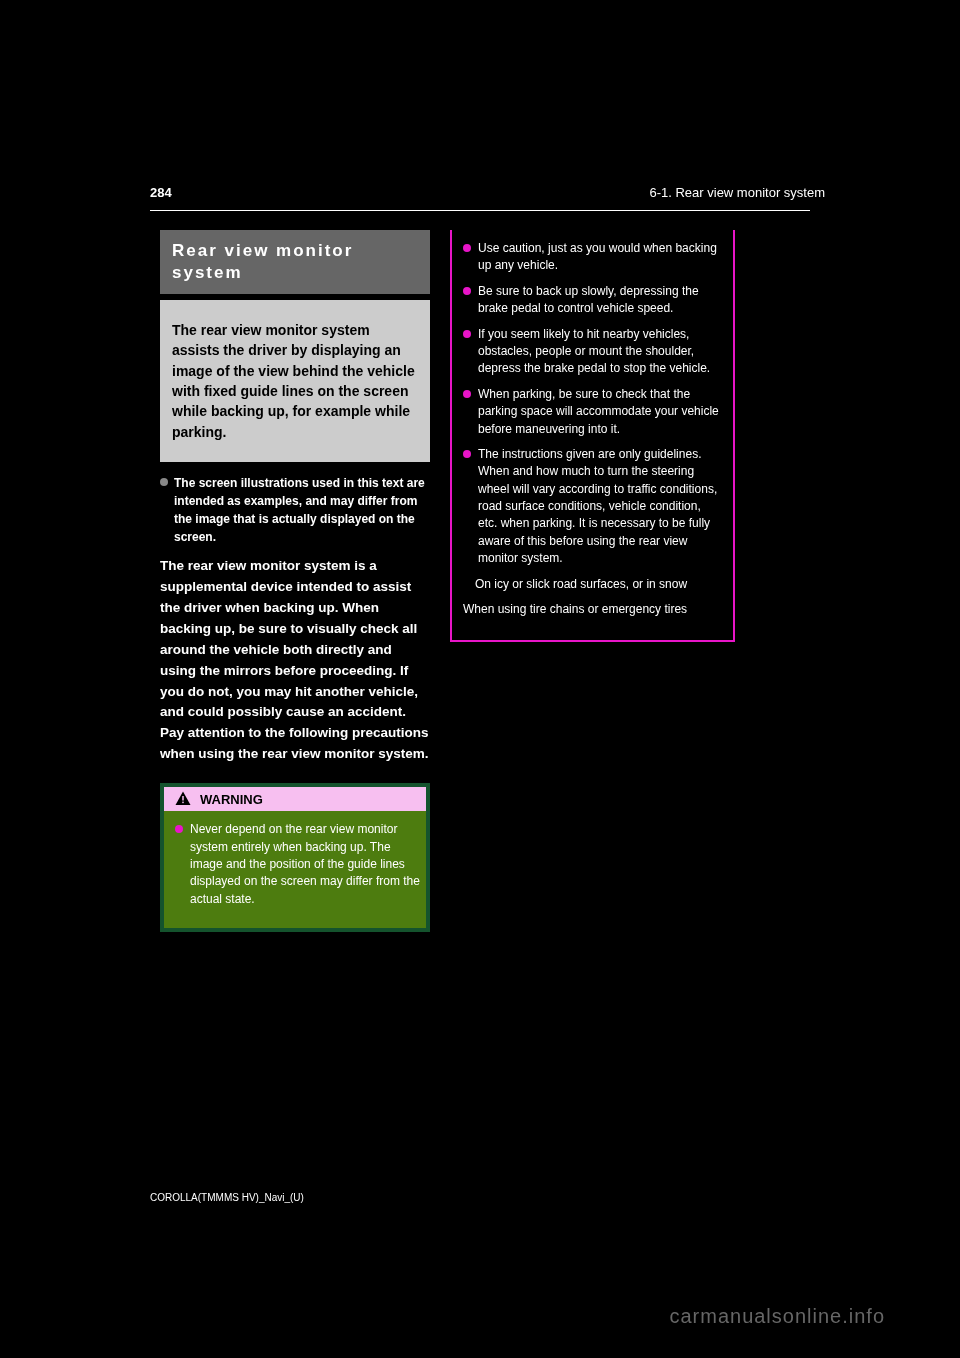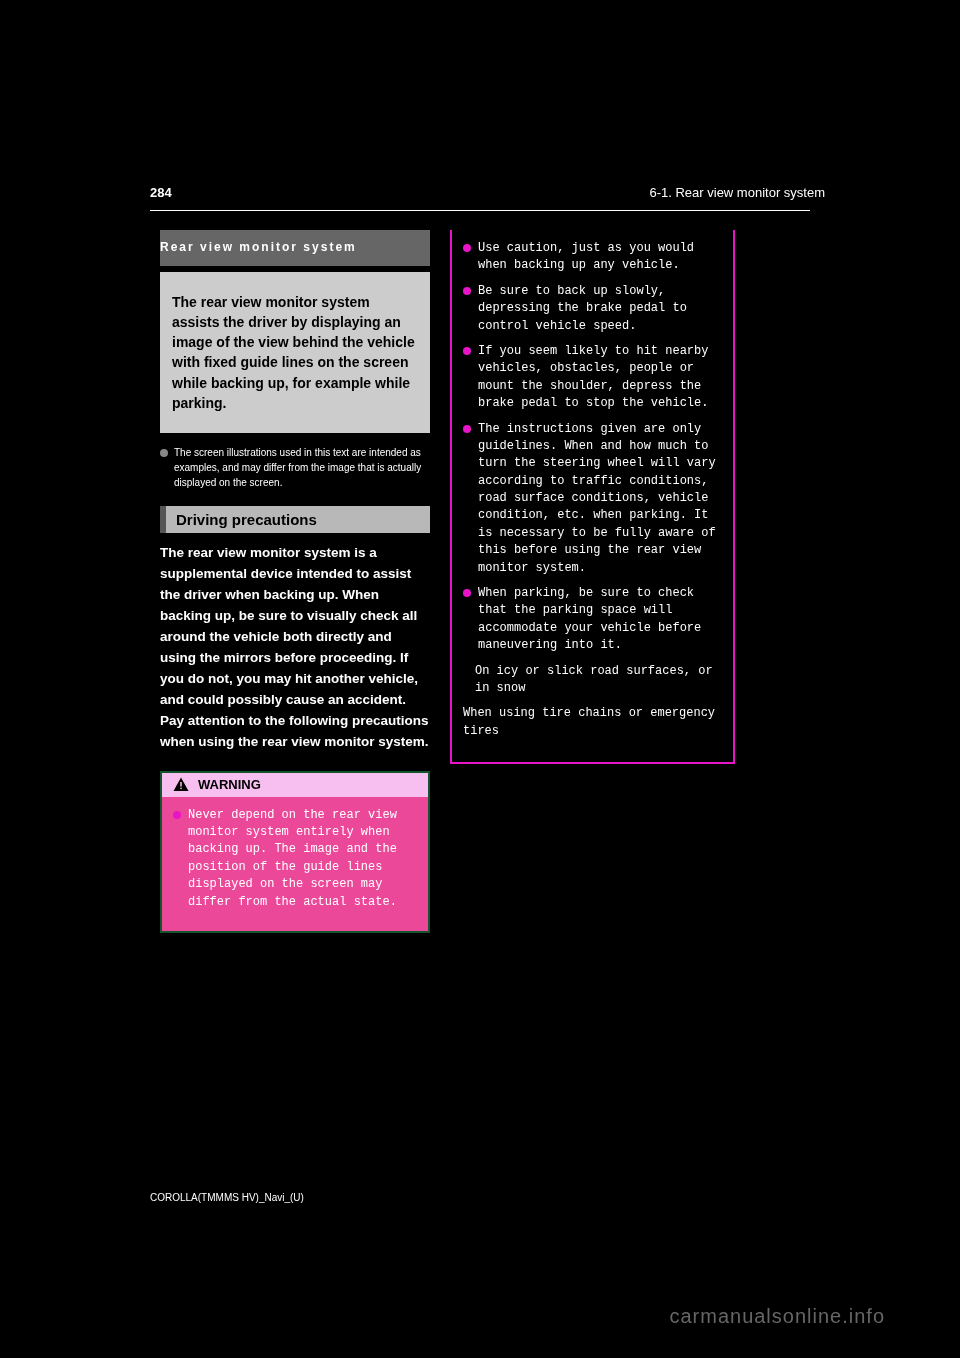--- a/index.html
+++ b/index.html
@@ -48,40 +48,41 @@
       width: 270px;
       flex-shrink: 0;
     }
     .right-col {
       flex: 1;
       width: 255px;
     }
     .section-title-box {
       background: #666;
       color: #fff;
-      padding: 10px 0;
-      font-size: 12px;
+      padding: 10px 12px;
+      font-size: 17px;
       font-weight: bold;
       letter-spacing: 2px;
       line-height: 1.3;
     }
     .intro-box {
       background: #ccc;
       color: #000;
       padding: 20px 12px;
       font-size: 14px;
       font-weight: bold;
       line-height: 1.45;
       margin-top: 6px;
     }
     .note-list {
       margin-top: 12px;
-      font-size: 10px;
+      font-size: 12px;
       line-height: 1.5;
       color: #fff;
+      font-weight: bold;
     }
     .note-item {
       display: flex;
       align-items: flex-start;
       gap: 6px;
     }
     .note-bullet {
       width: 8px;
       height: 8px;
       border-radius: 50%;
@@ -99,23 +100,23 @@
       border-left: 6px solid #555;
     }
     .body-text {
       font-size: 13.5px;
       line-height: 1.55;
       color: #fff;
       margin-top: 10px;
       font-weight: bold;
     }
     .warning-box {
-      border: 2px solid #14532d;
+      border: 4px solid #14532d;
       margin-top: 18px;
-      background: #ec4899;
+      background: #4d7c0f;
     }
     .warning-header {
       background: #f7bff0;
       color: #000;
       display: flex;
       align-items: center;
       gap: 8px;
       padding: 3px 10px;
       font-weight: bold;
       font-size: 13px;
@@ -134,21 +135,20 @@
       padding: 10px 3px 12px 11px;
       font-size: 12px;
       line-height: 1.45;
       color: #fff;
     }
     .warn-item {
       display: flex;
       align-items: flex-start;
       gap: 7px;
       margin-bottom: 8px;
-      font-family: Liberation Mono, monospace;
     }
     .warn-bullet {
       width: 8px;
       height: 8px;
       border-radius: 50%;
       background: #e815c8;
       margin-top: 4px;
       flex-shrink: 0;
     }
     .right-warning-box {
@@ -192,21 +192,20 @@
 
     <div class="intro-box">The rear view monitor system assists the driver by displaying an image of the view behind the vehicle with fixed guide lines on the screen while backing up, for example while parking.</div>
 
     <div class="note-list">
       <div class="note-item">
         <span class="note-bullet"></span>
         <span>The screen illustrations used in this text are intended as examples, and may differ from the image that is actually displayed on the screen.</span>
       </div>
     </div>
 
-    <div class="subsection-title">Driving precautions</div>
 
     <div class="body-text">The rear view monitor system is a supplemental device intended to assist the driver when backing up. When backing up, be sure to visually check all around the vehicle both directly and using the mirrors before proceeding. If you do not, you may hit another vehicle, and could possibly cause an accident.
 Pay attention to the following precautions when using the rear view monitor system.</div>
 
     <div class="warning-box">
       <div class="warning-header">
         <span class="warning-triangle">
           <svg viewBox="0 0 24 24" width="18" height="18">
             <path d="M12 2 L22 20 L2 20 Z" fill="#000"></path>
             <rect x="11" y="8" width="2" height="6" fill="#f7bff0"></rect>
@@ -234,25 +233,25 @@
       <div class="warn-item">
         <span class="warn-bullet"></span>
         <span>Be sure to back up slowly, depressing the brake pedal to control vehicle speed.</span>
       </div>
       <div class="warn-item">
         <span class="warn-bullet"></span>
         <span>If you seem likely to hit nearby vehicles, obstacles, people or mount the shoulder, depress the brake pedal to stop the vehicle.</span>
       </div>
       <div class="warn-item">
         <span class="warn-bullet"></span>
+        <span>When parking, be sure to check that the parking space will accommodate your vehicle before maneuvering into it.</span>
+      </div>
+      <div class="warn-item">
+        <span class="warn-bullet"></span>
         <span>The instructions given are only guidelines. When and how much to turn the steering wheel will vary according to traffic conditions, road surface conditions, vehicle condition, etc. when parking. It is necessary to be fully aware of this before using the rear view monitor system.</span>
-      </div>
-      <div class="warn-item">
-        <span class="warn-bullet"></span>
-        <span>When parking, be sure to check that the parking space will accommodate your vehicle before maneuvering into it.</span>
       </div>
       <div class="warn-item" style="margin-left:12px;">
         <span>On icy or slick road surfaces, or in snow</span>
       </div>
       <div class="warn-item" style="">
         <span>When using tire chains or emergency tires</span>
       </div>
     </div>
   </div>
 </div>

